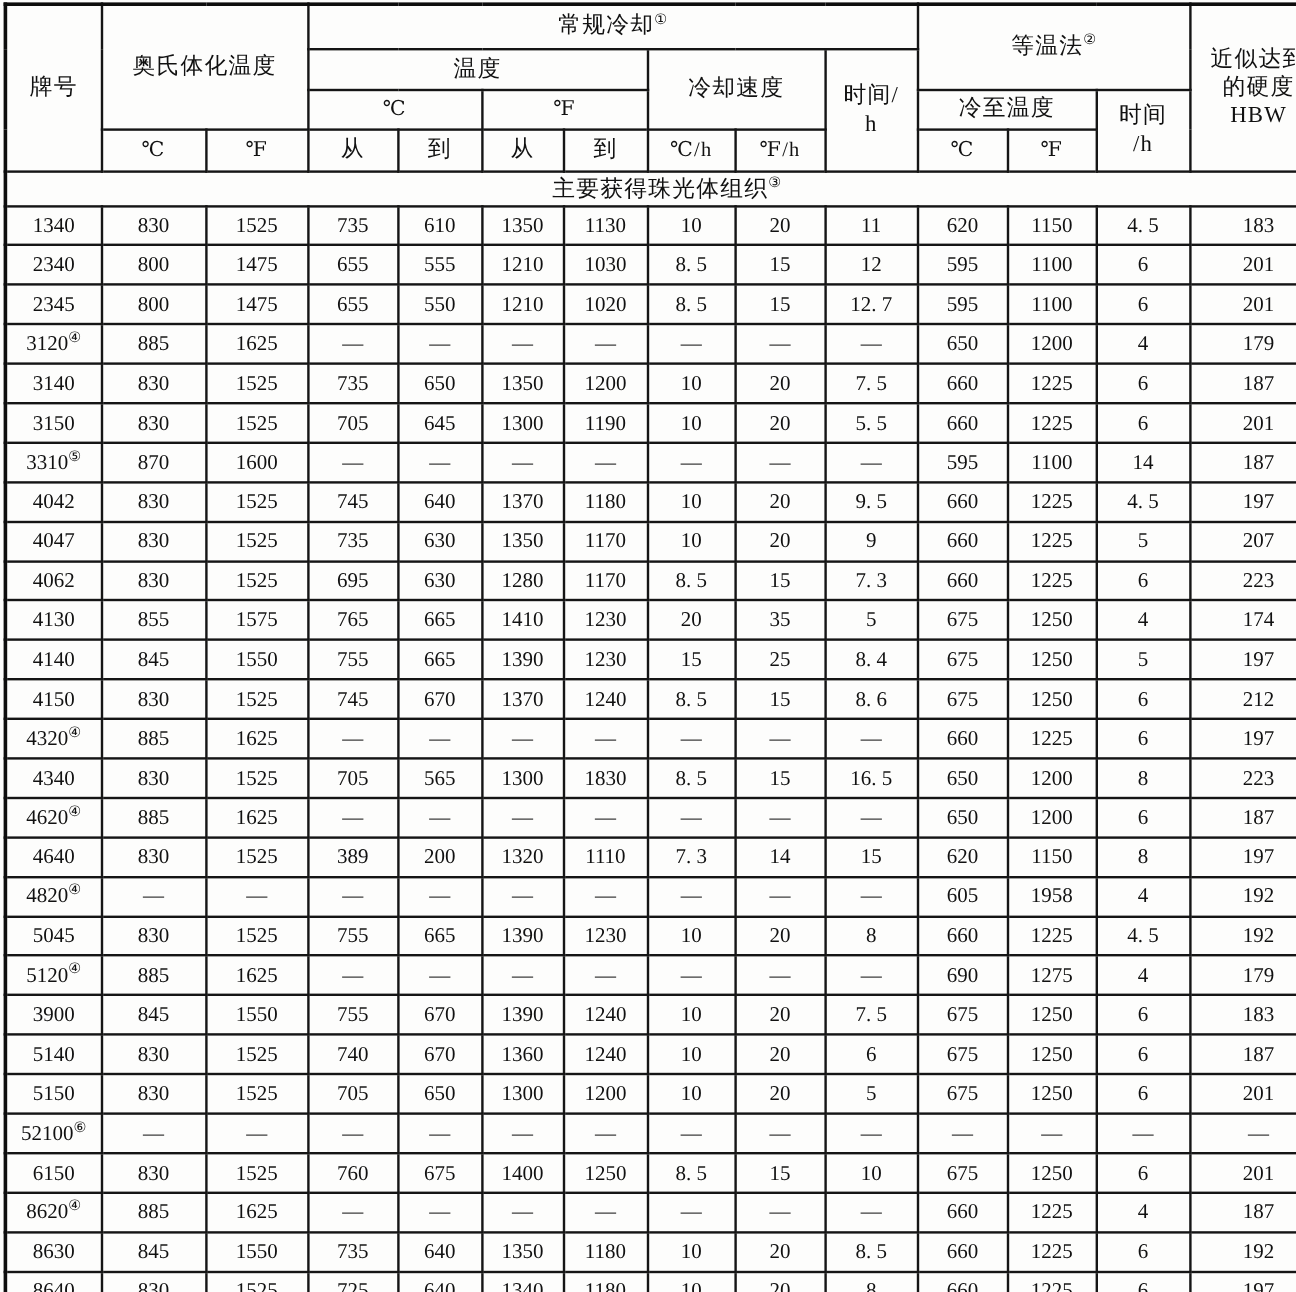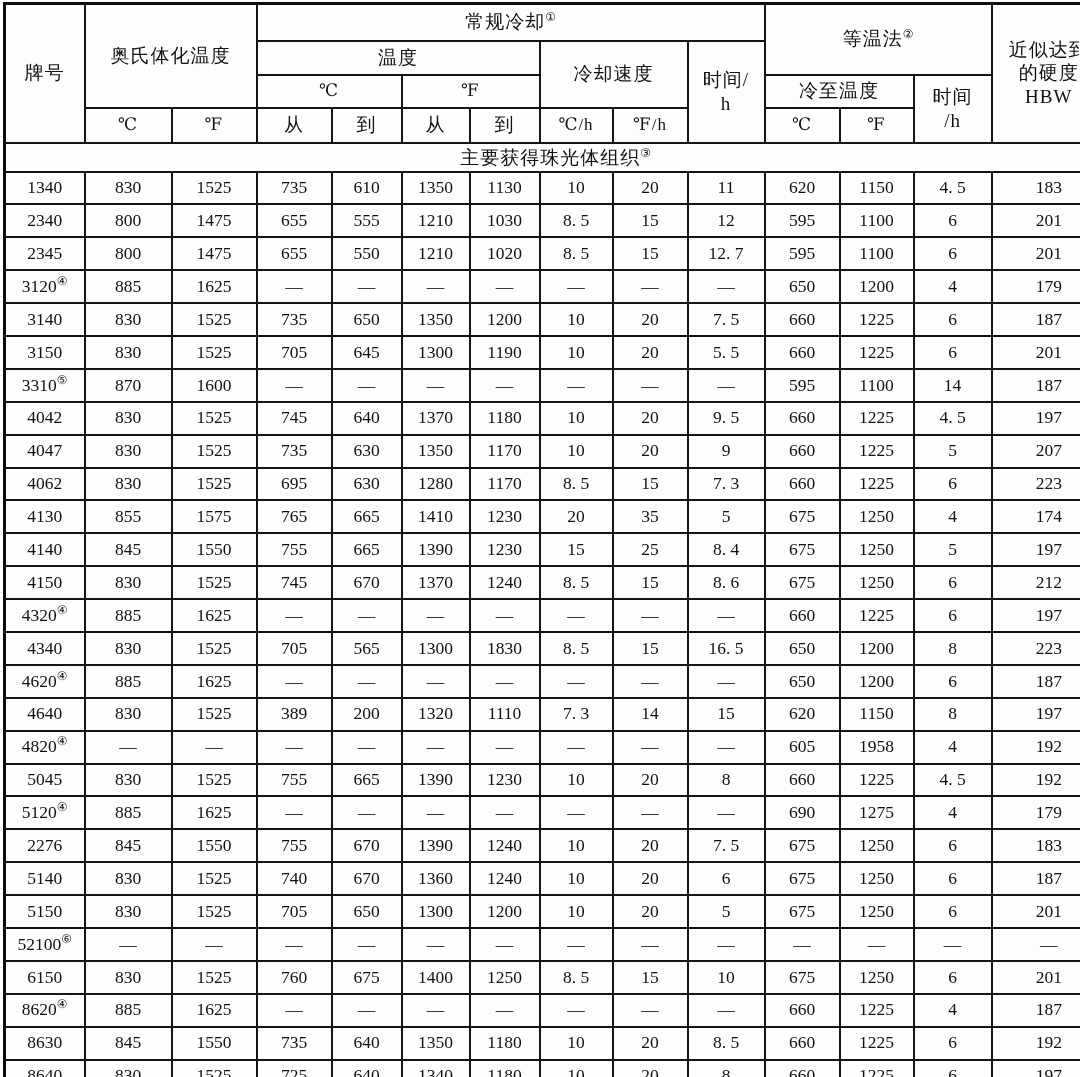--- a/index.html
+++ b/index.html
@@ -435,21 +435,21 @@
           <td>—</td>
           <td>—</td>
           <td>—</td>
           <td>—</td>
           <td>690</td>
           <td>1275</td>
           <td>4</td>
           <td>179</td>
         </tr>
         <tr>
-          <td class="grade">2276</td>
+          <td class="grade">3900</td>
           <td>845</td>
           <td>1550</td>
           <td>755</td>
           <td>670</td>
           <td>1390</td>
           <td>1240</td>
           <td>10</td>
           <td>20</td>
           <td>7. 5</td>
           <td>675</td>

